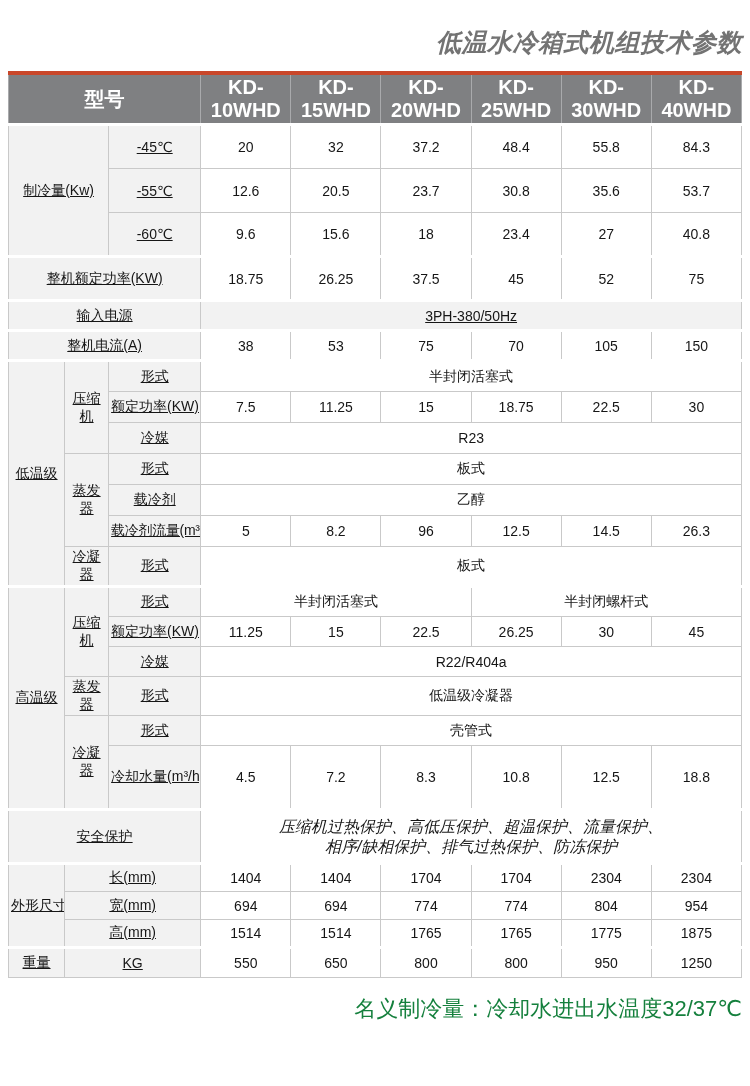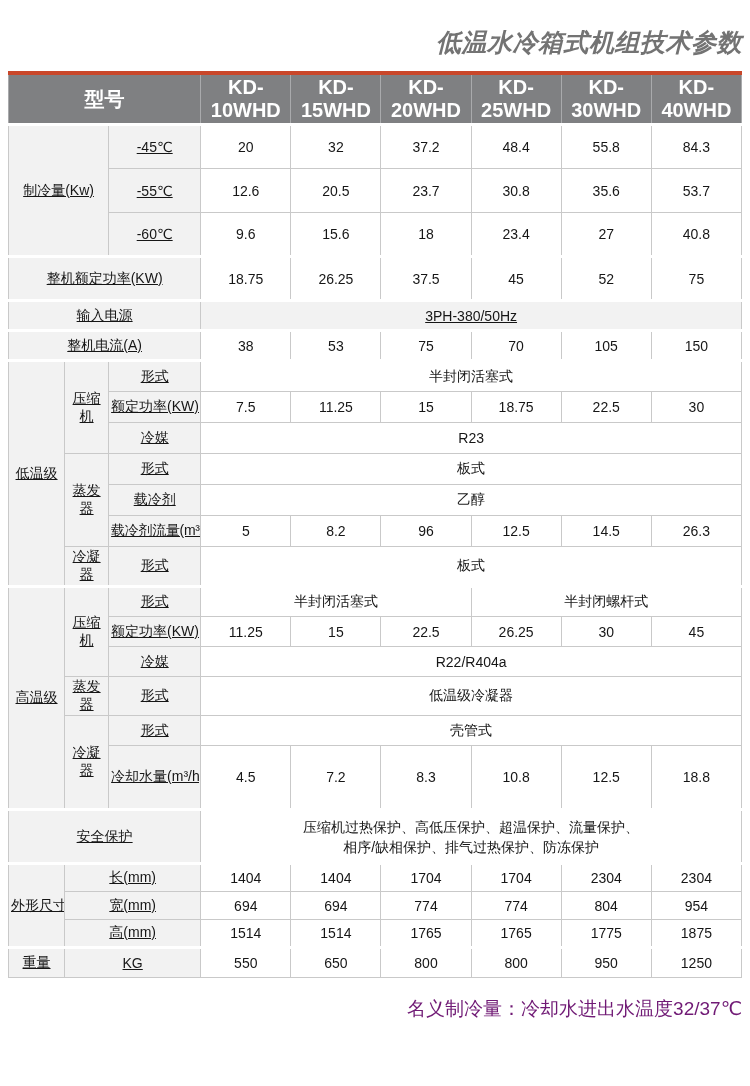--- a/index.html
+++ b/index.html
@@ -50,27 +50,27 @@
 
   .h38 td, .h38 th { height: 38px; }
   .h44 td { height: 44px; }
   .h31 td { height: 31px; }
   .h30 td { height: 30px; }
   .h64 td { height: 64px; }
   .h54 td { height: 54px; }
   .h28 td { height: 28px; }
   td.xs { font-size: 11.5px; letter-spacing: -0.3px; white-space: nowrap; padding: 1px 0; }
   td.sm { font-size: 13px; white-space: nowrap; }
-  .safety-line { line-height: 20px; font-size: 14px; }
+  .safety-line { line-height: 20px; font-size: 16px; font-style: italic; }
 
   .footer-notes {
     margin-top: 14px;
     text-align: right;
-    color: #701a75;
-    font-size: 19px;
+    color: #15803d;
+    font-size: 22px;
     line-height: 34px;
     padding-right: 0;
   }
 </style>
 </head>
 <body>
 
 <div class="page">
 
   <div class="page-title">低温水冷箱式机组技术参数</div>

